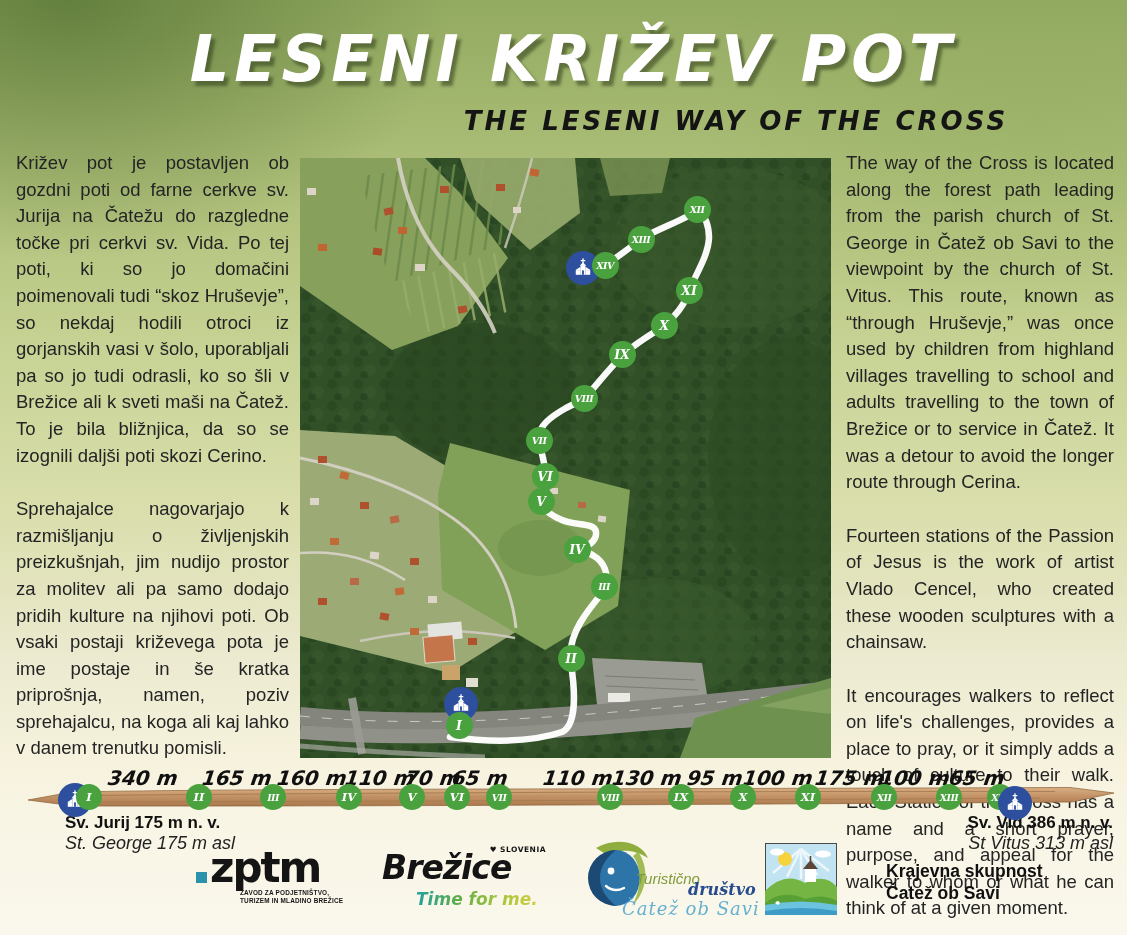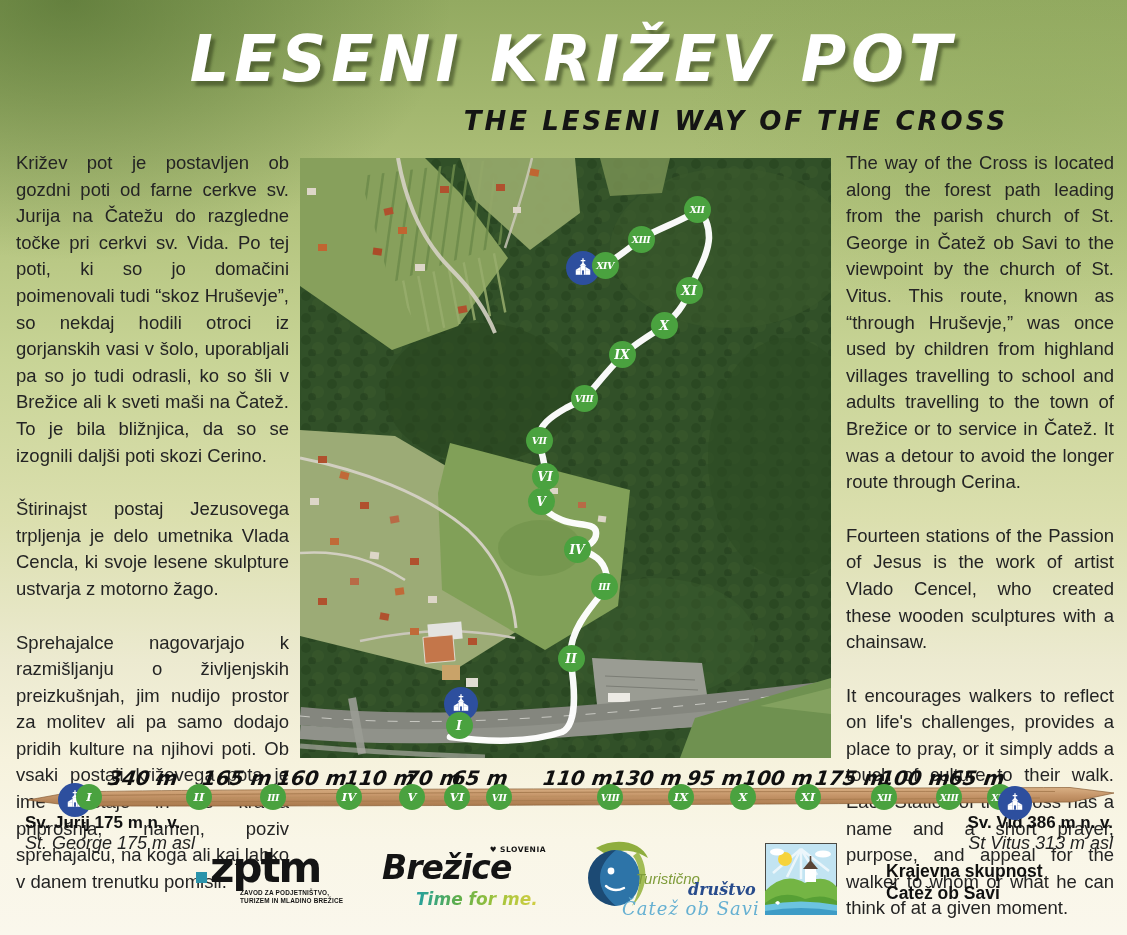--- a/index.html
+++ b/index.html
@@ -46,21 +46,21 @@
   }
   .church svg{width:22px;height:22px;display:block;}
   
   .scale-layer{position:absolute;inset:0;pointer-events:none;}
   .stick-svg{position:absolute;left:0;top:762px;width:1127px;height:70px;}
   .dist{
     position:absolute;top:766px;transform:translateX(-50%) skewX(-8deg);
     font-family:"DejaVu Sans",sans-serif;font-weight:bold;font-style:italic;
     font-size:20px;color:#101010;white-space:nowrap;
   }
-  .elev{position:absolute;line-height:20px;white-space:nowrap;}
+  .elev{position:absolute;line-height:20px;white-space:nowrap;margin-left:40px;}
   .elev .l1{font-weight:bold;font-size:17px;color:#111;display:block;}
   .elev .l2{font-style:italic;font-size:18px;color:#222;display:block;text-align:right;}
   .elev-start{left:25px;top:813px;}
   .elev-end{right:14px;top:813px;text-align:right;}
   
   .logo{position:absolute;}
   .zptm{left:196px;top:850px;width:180px;}
   .zptm .word{display:flex;align-items:flex-end;font-family:"DejaVu Sans",sans-serif;font-weight:bold;font-size:42px;line-height:36px;letter-spacing:-2px;color:#141414;}
   .zptm .dot{width:11px;height:11px;background:#2a93ab;margin:0 3px 3px 0;}
   .zptm .sub{margin:3px 0 0 44px;font-size:6.4px;font-weight:bold;letter-spacing:.2px;line-height:7.5px;color:#141414;text-transform:uppercase;}
@@ -84,21 +84,20 @@
 </head>
 <body>
 
 <div class="board" data-interactable="false" style="--green: #4aa23f; --blue: #2d4f9e;">
 
   <div class="title-main" data-interactable="false">LESENI KRIŽEV POT</div>
   <div class="title-sub" data-interactable="false">THE LESENI WAY OF THE CROSS</div>
 
   <div class="col col-left" data-interactable="false">
     <p data-interactable="false">Križev pot je postavljen ob gozdni poti od farne cerkve sv. Jurija na Čatežu do razgledne točke pri cerkvi sv. Vida. Po tej poti, ki so jo domačini poimenovali tudi “skoz Hruševje”, so nekdaj hodili otroci iz gorjanskih vasi v šolo, uporabljali pa so jo tudi odrasli, ko so šli v Brežice ali k sveti maši na Čatež. To je bila bližnjica, da so se izognili daljši poti skozi Cerino.</p>
-    <p data-interactable="false">Štirinajst postaj Jezusovega trpljenja je delo umetnika Vlada Cencla, ki svoje lesene skulpture ustvarja z motorno žago.</p>
     <p data-interactable="false">Sprehajalce nagovarjajo k razmišljanju o življenjskih preizkušnjah, jim nudijo prostor za molitev ali pa samo dodajo pridih kulture na njihovi poti. Ob vsaki postaji križevega pota je ime postaje in še kratka priprošnja, namen, poziv sprehajalcu, na koga ali kaj lahko v danem trenutku pomisli.</p>
   </div>
 
   <div class="col col-right" data-interactable="false">
     <p data-interactable="false">The way of the Cross is located along the forest path leading from the parish church of St. George in Čatež ob Savi to the viewpoint by the church of St. Vitus. This route, known as “through Hruševje,” was once used by children from highland villages travelling to school and adults travelling to the town of Brežice or to service in Čatež. It was a detour to avoid the longer route through Cerina.</p>
     <p data-interactable="false">Fourteen stations of the Passion of Jesus is the work of artist Vlado Cencel, who created these wooden sculptures with a chainsaw.</p>
     <p data-interactable="false">It encourages walkers to reflect on life's challenges, provides a place to pray, or it simply adds a touch of culture to their walk. Each Station of the Cross has a name and a short prayer, purpose, and appeal for the walker to whom or what he can think of at a given moment.</p>
   </div>
 
   <div class="map" data-interactable="false">

